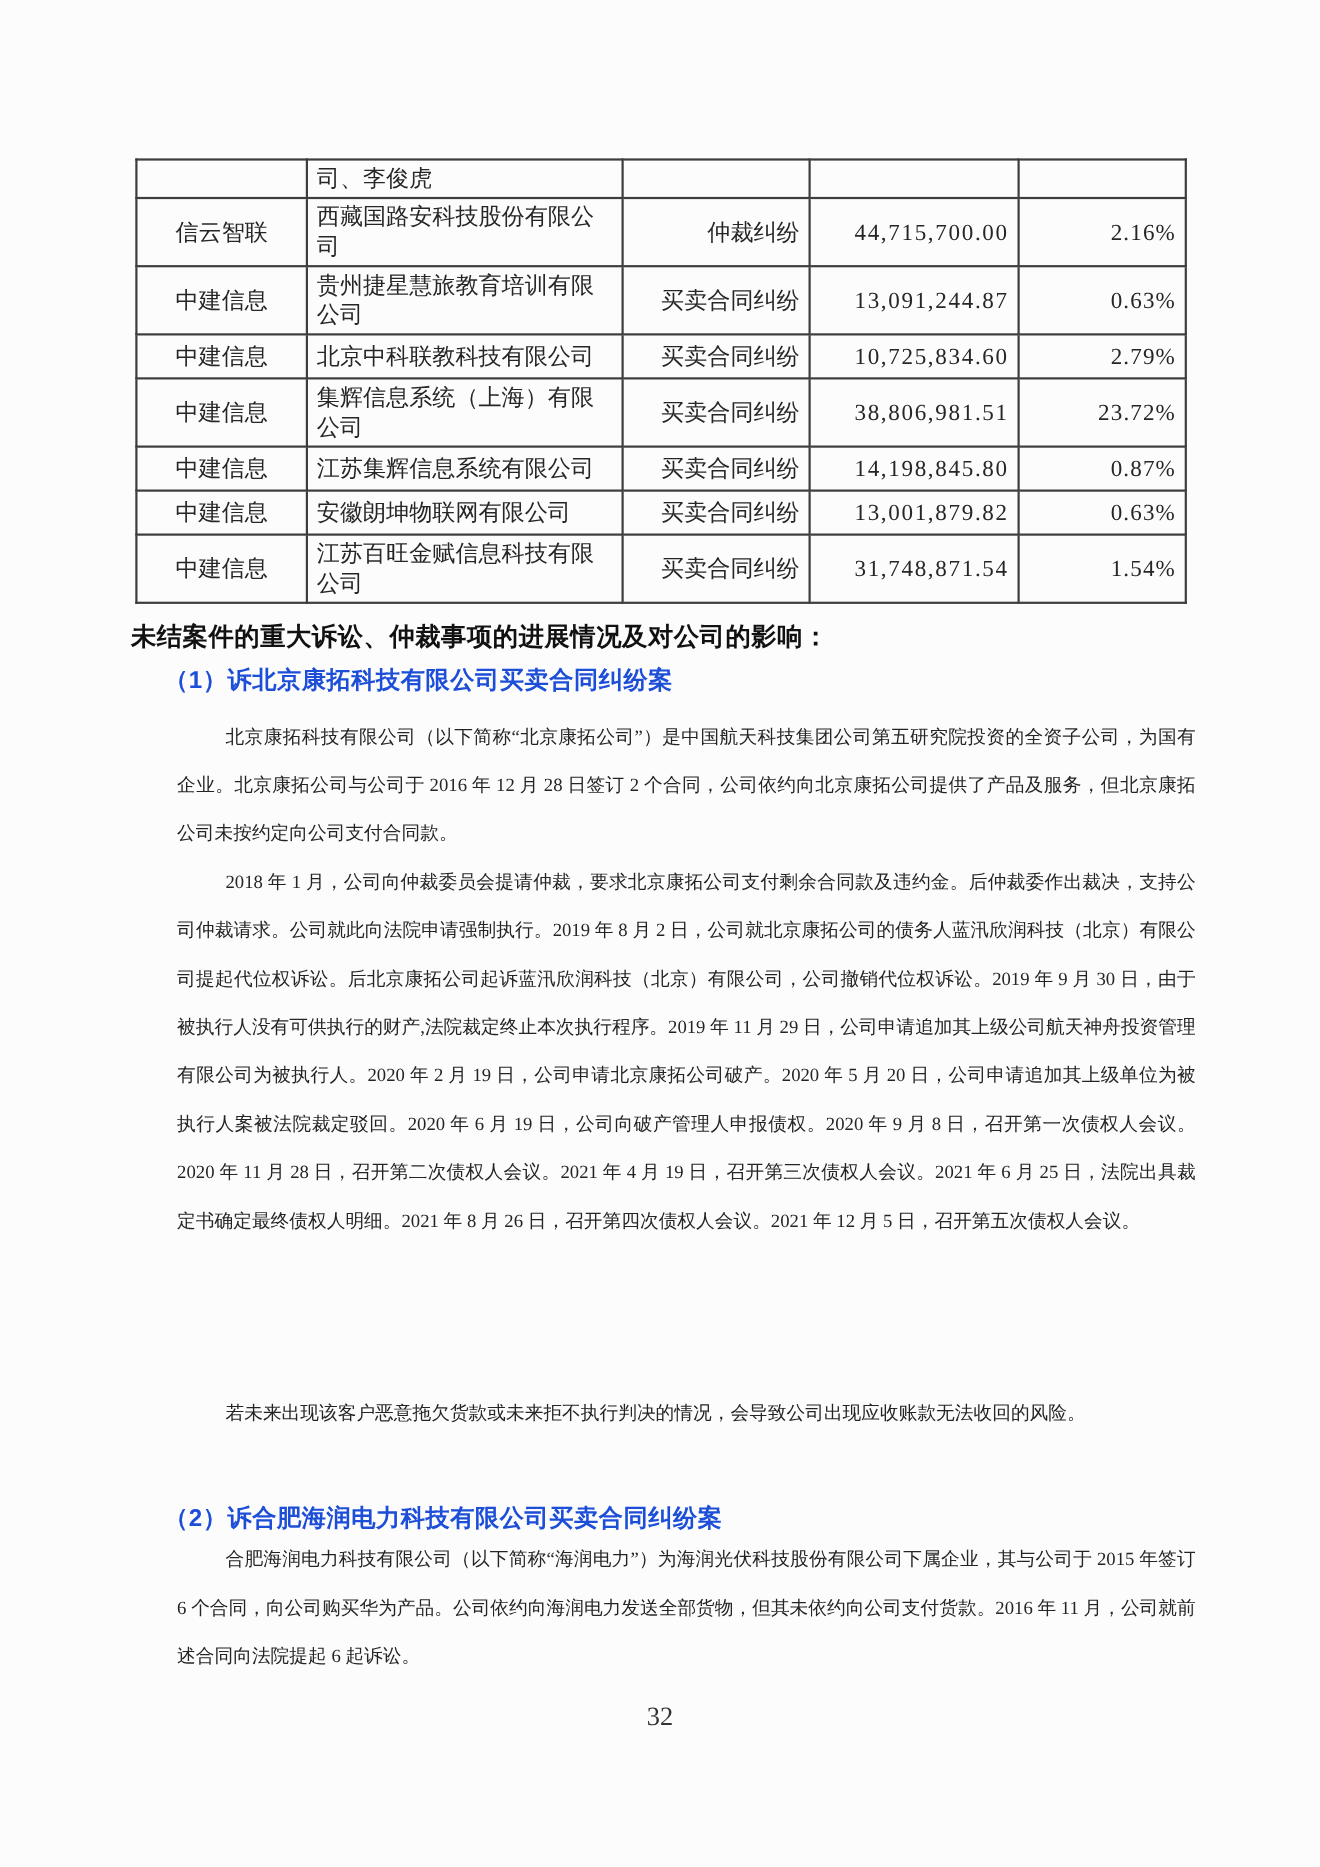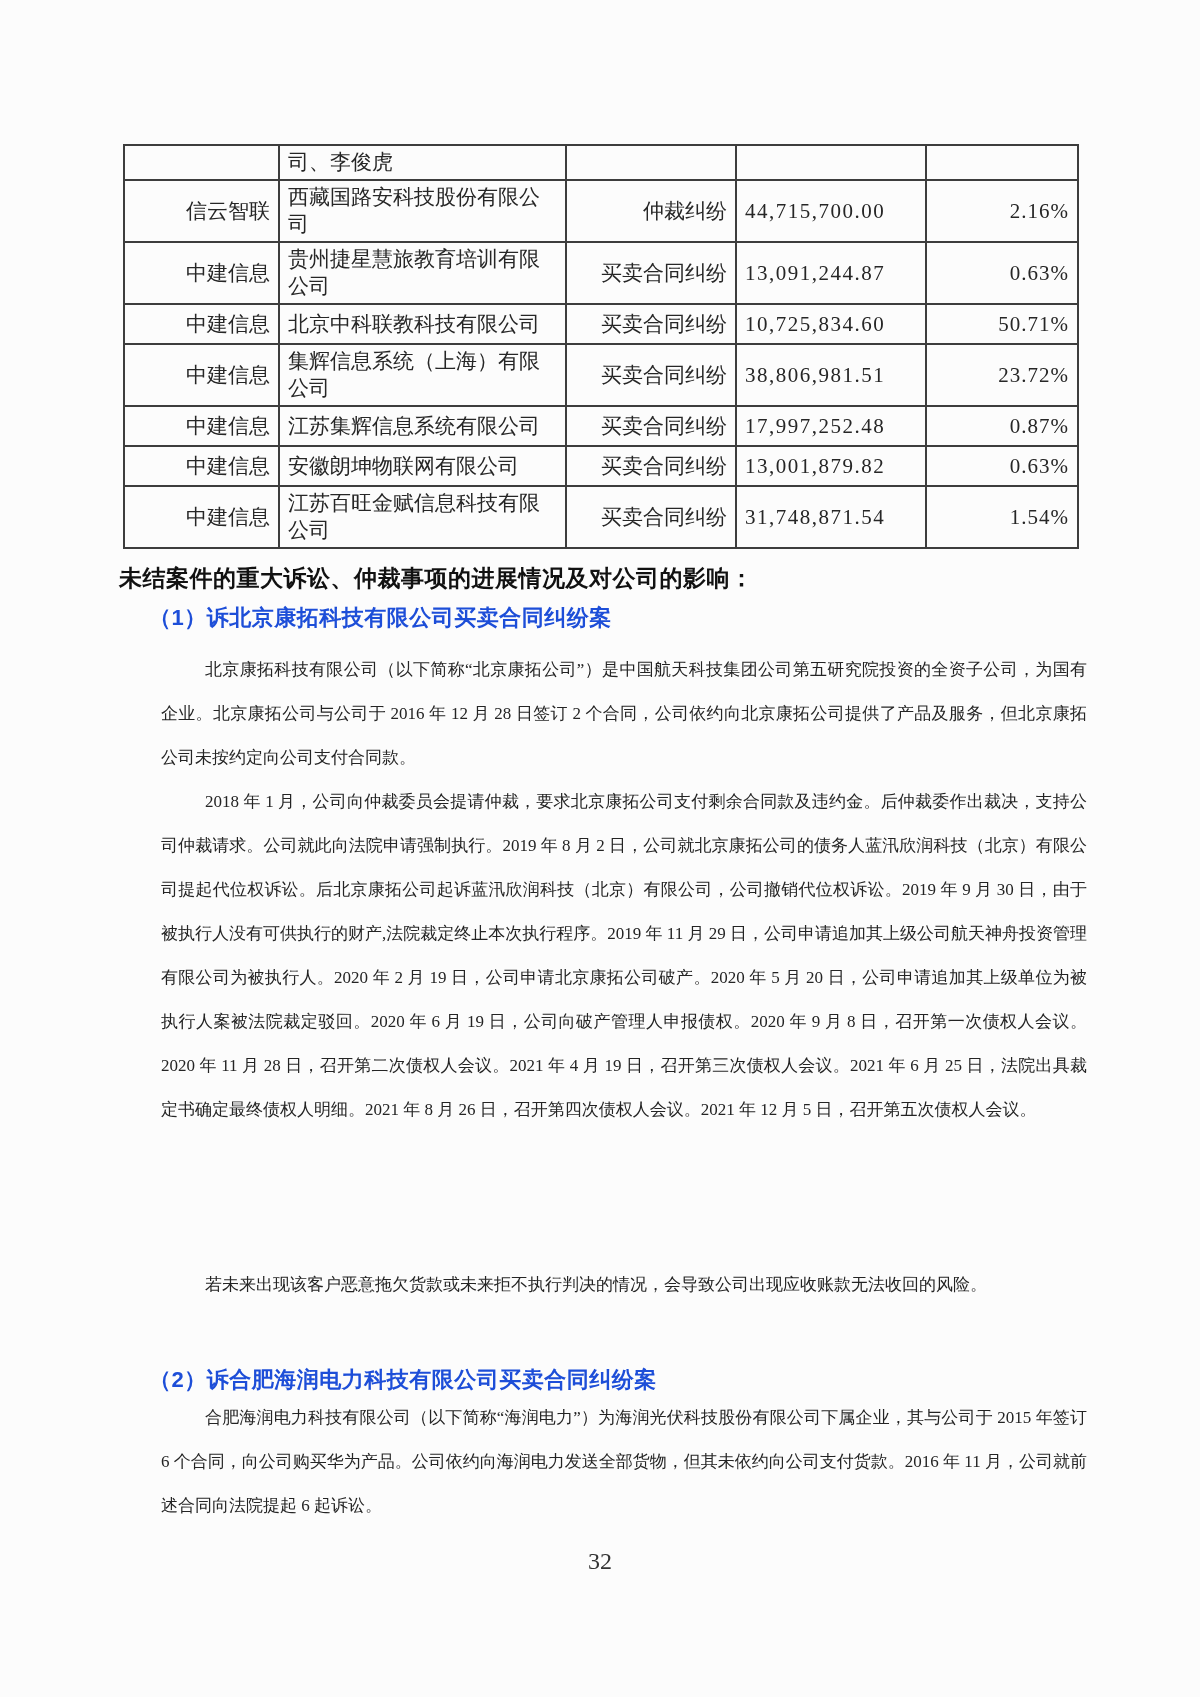--- a/index.html
+++ b/index.html
@@ -22,24 +22,24 @@
   }
   table.case-table td{
     border:2px solid #3d3d3d;
     padding:3px 8px;
     line-height:27px;
     vertical-align:middle;
     overflow:hidden;
   }
   tr.row-partial td{height:24px;}
   tr.row-normal td{height:32px;}
-  td.c-party{text-align:right;}
+  td.c-party{text-align:center;}
   td.c-counterparty{text-align:left;padding-left:14px;}
   td.c-type{text-align:right;}
-  td.c-amount{text-align:left;padding-right:16px;letter-spacing:1.5px;white-space:nowrap;}
+  td.c-amount{text-align:right;padding-right:16px;letter-spacing:1.5px;white-space:nowrap;}
   td.c-ratio{text-align:right;padding-right:14px;letter-spacing:1px;white-space:nowrap;}
 
   
   .h-main{
     position:absolute;left:119px;top:563px;width:960px;
     font-family:"Liberation Sans","DejaVu Sans",sans-serif;
     font-weight:bold;font-size:23px;line-height:30px;color:#111;
     letter-spacing:0.5px;
   }
   .h-case{
@@ -103,34 +103,34 @@
       <td class="c-counterparty">贵州捷星慧旅教育培训有限公司</td>
       <td class="c-type">买卖合同纠纷</td>
       <td class="c-amount">13,091,244.87</td>
       <td class="c-ratio">0.63%</td>
     </tr>
           <tr class="row-normal">
       <td class="c-party">中建信息</td>
       <td class="c-counterparty">北京中科联教科技有限公司</td>
       <td class="c-type">买卖合同纠纷</td>
       <td class="c-amount">10,725,834.60</td>
-      <td class="c-ratio">50.71%</td>
+      <td class="c-ratio">2.79%</td>
     </tr>
           <tr class="row-normal">
       <td class="c-party">中建信息</td>
       <td class="c-counterparty">集辉信息系统（上海）有限公司</td>
       <td class="c-type">买卖合同纠纷</td>
       <td class="c-amount">38,806,981.51</td>
       <td class="c-ratio">23.72%</td>
     </tr>
           <tr class="row-normal">
       <td class="c-party">中建信息</td>
       <td class="c-counterparty">江苏集辉信息系统有限公司</td>
       <td class="c-type">买卖合同纠纷</td>
-      <td class="c-amount">17,997,252.48</td>
+      <td class="c-amount">14,198,845.80</td>
       <td class="c-ratio">0.87%</td>
     </tr>
           <tr class="row-normal">
       <td class="c-party">中建信息</td>
       <td class="c-counterparty">安徽朗坤物联网有限公司</td>
       <td class="c-type">买卖合同纠纷</td>
       <td class="c-amount">13,001,879.82</td>
       <td class="c-ratio">0.63%</td>
     </tr>
           <tr class="row-normal">

